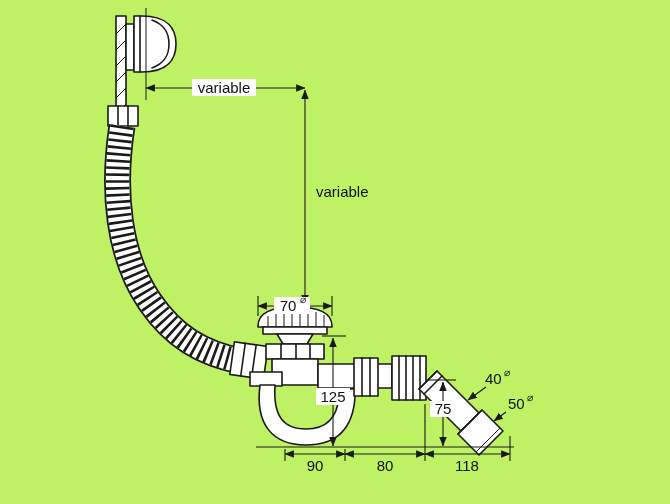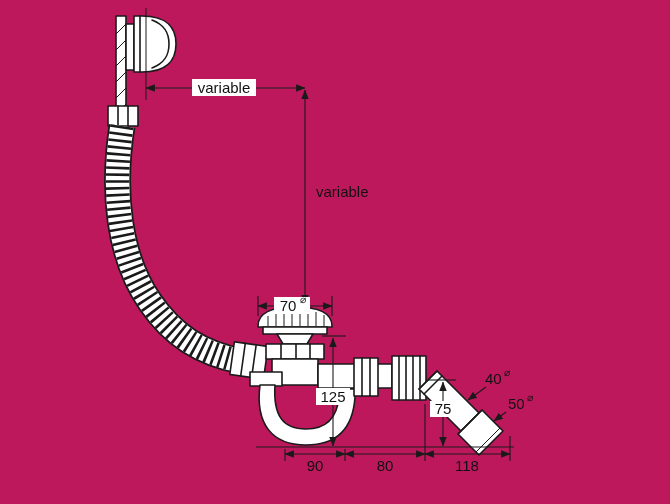--- a/index.html
+++ b/index.html
@@ -1,16 +1,16 @@
 <!DOCTYPE html>
 <html><head>
 <meta charset="utf-8">
 <style>
   html,body{margin:0;padding:0;background:#ffffff;}
-  .stage{position:relative;width:670px;height:504px;background:#be185d;overflow:hidden;
+  .stage{position:relative;width:670px;height:504px;background:#bef264;overflow:hidden;
          font-family:"Liberation Sans",sans-serif;}
   svg{display:block;}
   .art{fill:#ffffff;stroke:#1a1a1a;stroke-width:1.6;stroke-linejoin:round;}
   .aline{fill:none;stroke:#1a1a1a;stroke-width:1.6;stroke-linecap:round;}
   .hline{fill:none;stroke:#1a1a1a;stroke-width:1;}
   .dim{fill:none;stroke:#1a1a1a;stroke-width:1.1;}
   .lbl{font-family:"Liberation Sans",sans-serif;font-size:15px;fill:#111111;}
   .sym{font-family:"Liberation Sans",sans-serif;font-size:10.5px;fill:#111111;}
   .bg{fill:#ffffff;stroke:none;}
 </style>

